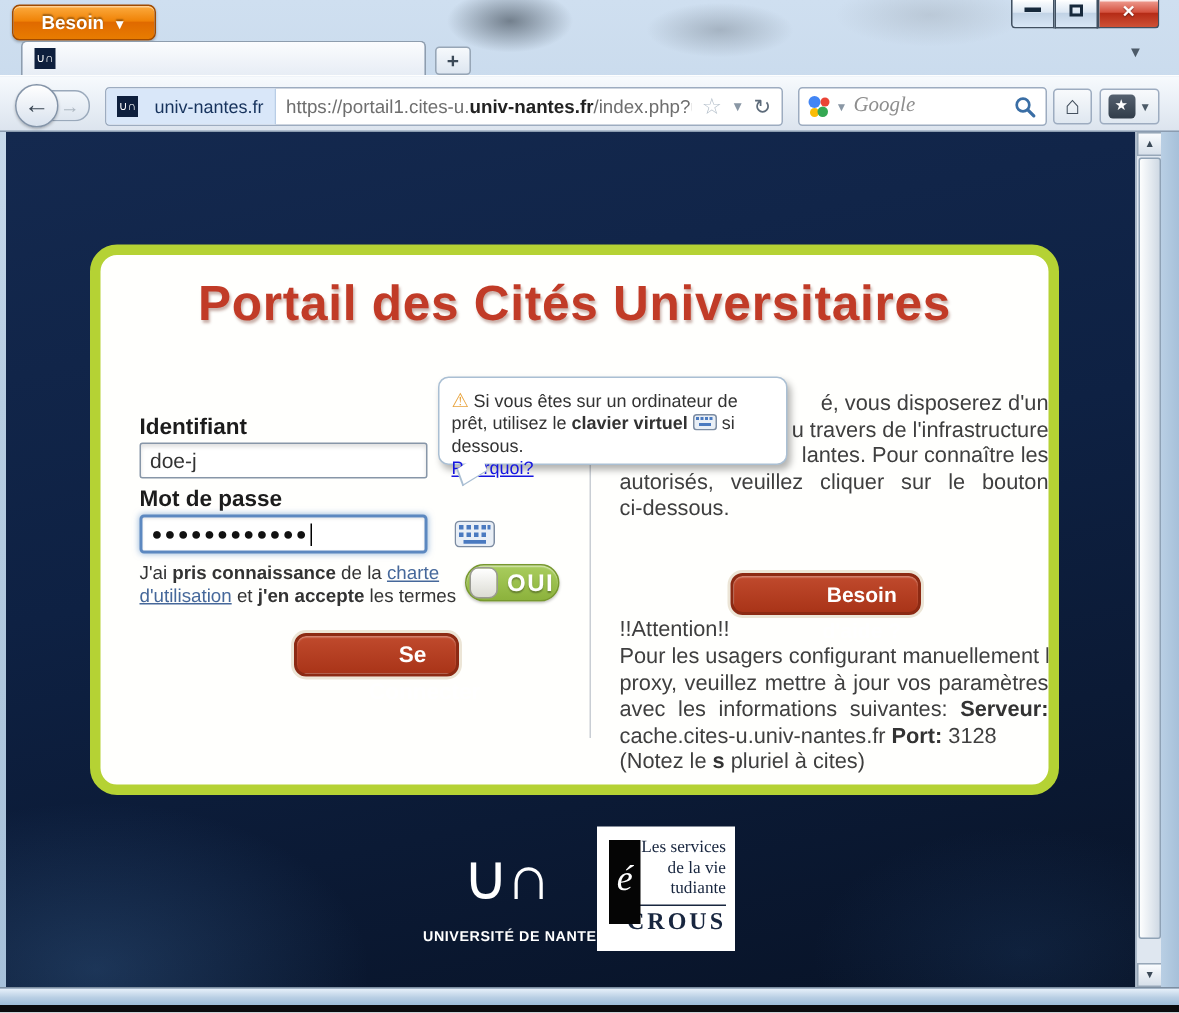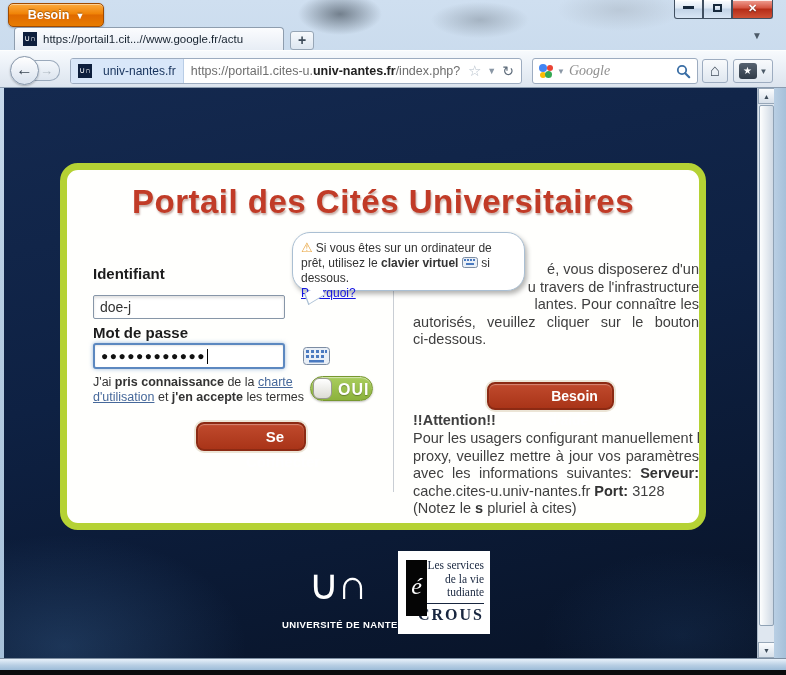--- a/index.html
+++ b/index.html
@@ -107,24 +107,24 @@
     font-family:"Liberation Sans",sans-serif;padding-left:48px;}
   .connectbtn { left:196px; top:422px; width:110px; height:29px; font-size:15px; line-height:25px;}
   .helpbtn { left:487px; top:382px; width:127px; height:28px; font-size:14px; line-height:24px;}
   .divider { position:absolute; left:393px; top:264px; width:1px; height:228px; background:#c9ced4;}
   
   .rcol { position:absolute; left:413px; top:261px; width:286px; font-size:14.5px; color:#3f3f3f;}
   .rline { height:17.5px; line-height:17.5px; white-space:nowrap; overflow:hidden;}
   .r-right { text-align:right;}
   .r-just { text-align:justify; text-align-last:justify;}
   .attn { position:absolute; left:413px; top:412px; width:286px; font-size:14.5px; color:#3f3f3f;}
-  .attn .title { font-weight:bold; height:18px;}
+  .attn .title { font-weight:normal; height:18px;}
   .attn .rline b { color:#333;}
   
-  .tooltip { position:absolute; left:292px; top:232px; width:233px; height:59px; background:#fff; border:1px solid #aabfd3; border-radius:18px;
+  .tooltip { position:absolute; left:292px; top:251px; width:233px; height:59px; background:#fff; border:1px solid #aabfd3; border-radius:7px;
     box-shadow:2px 3px 5px rgba(0,0,0,.3); padding:7px 8px 4px 8px; font-size:12px; line-height:15px; color:#333; z-index:5;}
   .tooltip .warn { color:#e8a33d; font-size:13px; margin-right:3px;}
   .tooltip a { color:#1515e0; text-decoration:underline; cursor:pointer;}
   .tail { position:absolute; left:14px; bottom:-12px; width:15px; height:15px; background:#fff;
     border-right:1px solid #aabfd3; border-bottom:1px solid #aabfd3; transform:skewX(-28deg) rotate(48deg); z-index:4;}
   
   .unlogo { position:absolute; left:282px; top:555px; width:110px; text-align:center; color:#fff;}
   .unglyph { font-size:42px; line-height:60px; font-weight:normal; letter-spacing:-2px;}
   .uncaption { font-size:9.5px; font-weight:bold; letter-spacing:.4px; margin-top:4px; white-space:nowrap;}
   .crous { position:absolute; left:398px; top:551px; width:92px; height:83px; background:#fff; color:#18263f;
@@ -151,21 +151,20 @@
     <span>Besoin</span><span class="caret">▼</span>
   </div>
   <div class="winctrls">
     <div class="wbtn first"><span class="minbar"></span></div>
     <div class="wbtn"><span class="maxbox"></span></div>
     <div class="wbtn close"><span>✕</span></div>
   </div>
 
   <div class="tab">
     <span class="favicon">∪∩</span>
-    <span class="tabtitle">https://portail1.cit...//www.google.fr/actu</span>
   </div>
   <div class="newtab">+</div>
   <div class="alltabs">▼</div>
 
   <div class="toolbar"></div>
   <div class="backbtn">←</div>
   <div class="fwdbtn">→</div>
   <div class="urlbar">
     <div class="identity">
       <span class="favicon">∪∩</span>
@@ -196,21 +195,21 @@
   <div class="bmbtn">
     <span class="bmsq">★</span>
     <span class="drop">▼</span>
   </div>
 
   <div class="viewport"></div>
 
   <div class="mainbox"></div>
   <div class="pagetitle">Portail des Cités Universitaires</div>
 
-  <div class="flabel" style="left:93px; top:265px;text-align:center;">Identifiant</div>
+  <div class="flabel" style="left:93px; top:276px;text-align:center;">Identifiant</div>
   <input class="userinput" value="doe-j" style="">
   <div class="flabel" style="left:93px; top:324px;">Mot de passe</div>
   <div class="pwdinput">
     <span>●●●●●●●●●●●●</span>
       <span class="cursorbar"></span>
   </div>
   <svg class="kbd-big" width="27" height="18" viewBox="0 0 27 18">
     <rect x="0.5" y="0.5" width="26" height="17" rx="3" fill="#e9eff6" stroke="#7c8ca2"></rect>
     <g fill="#4a7ac0">
       <rect x="3" y="3" width="3" height="3"></rect>

